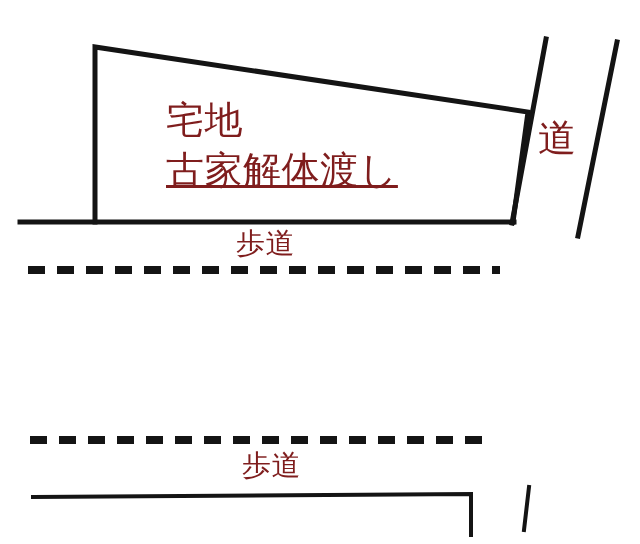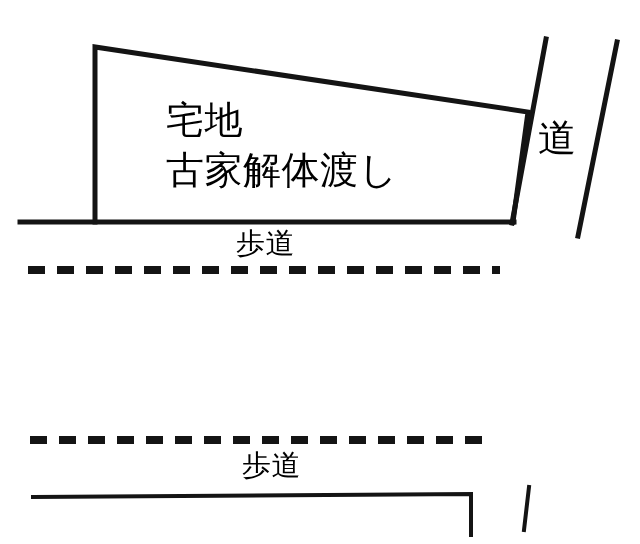--- a/index.html
+++ b/index.html
@@ -22,37 +22,38 @@
   #diagram-svg {
     position: absolute;
     top: 0;
     left: 0;
     width: 640px;
     height: 544px;
     display: block;
   }
   .diagram-label {
     position: absolute;
-    color: #000000;
+    color: #7f1d1d;
     font-family: "DejaVu Sans", "Liberation Sans", sans-serif;
     font-weight: 400;
     white-space: nowrap;
     letter-spacing: 0.5px;
     line-height: 1.05;
     user-select: none;
   }
   .label-lot-1 {
     left: 166px;
     top: 101px;
     font-size: 38px;
   }
   .label-lot-2 {
     left: 166px;
     top: 151px;
     font-size: 38px;
+    text-decoration: underline;
   }
   .label-road {
     left: 538px;
     top: 119px;
     font-size: 38px;
   }
   .label-sidewalk-upper {
     left: 236px;
     top: 228px;
     font-size: 29px;

